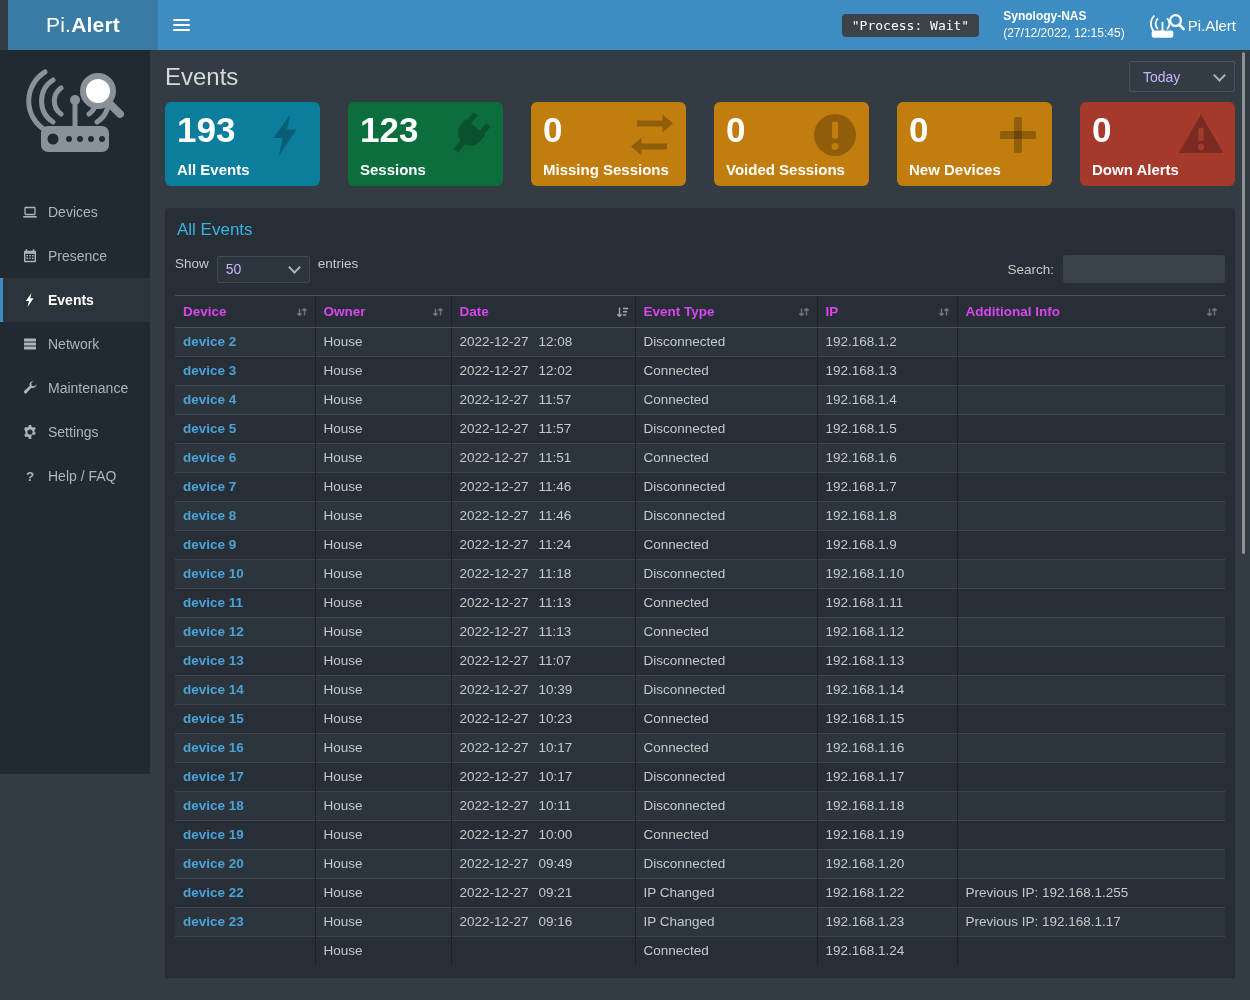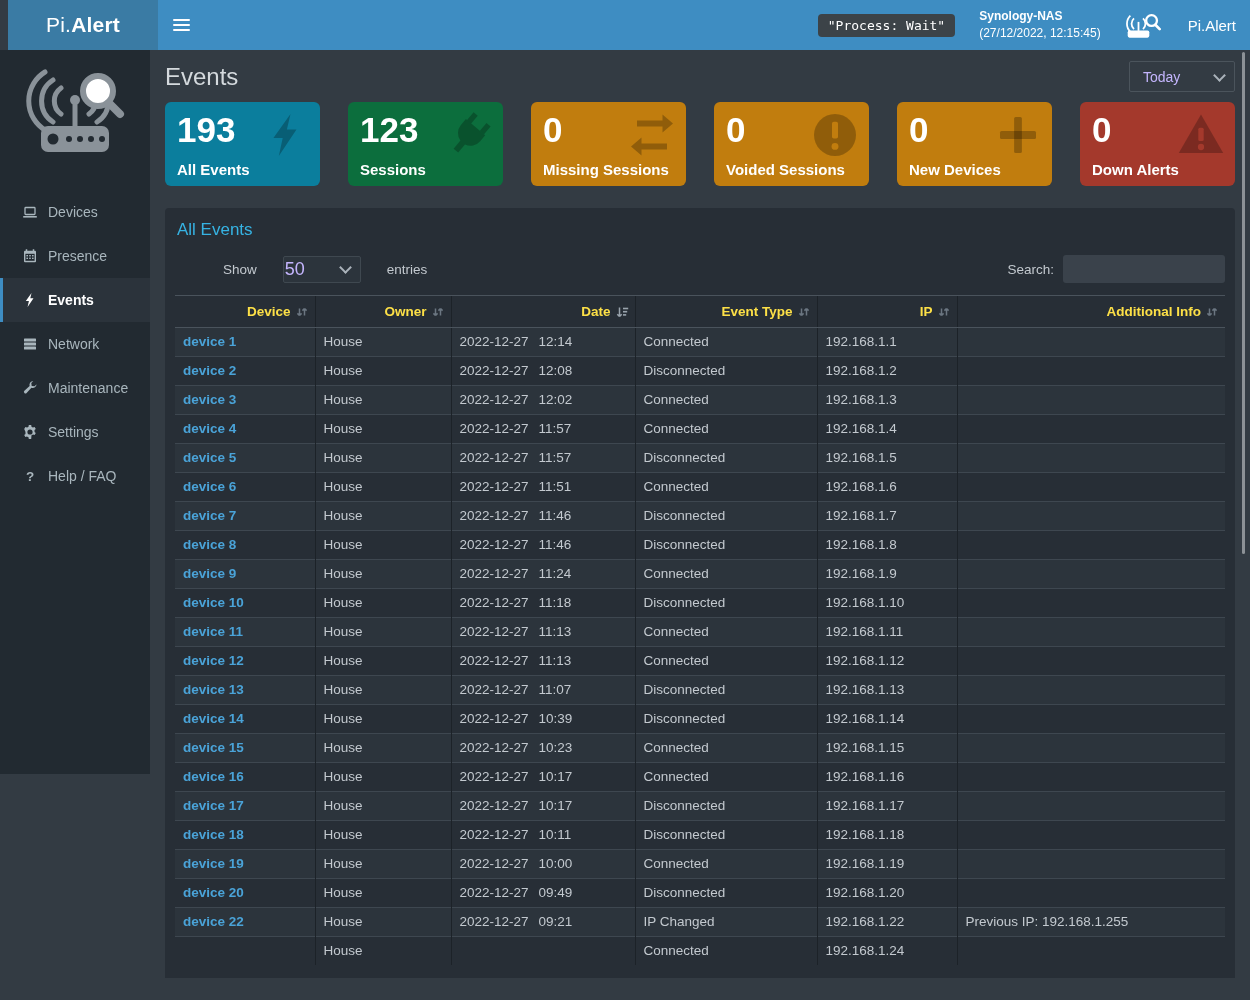--- a/index.html
+++ b/index.html
@@ -12,21 +12,21 @@
   .topbar { position:absolute; top:0; left:0; width:1250px; height:50px; display:flex; z-index:10;padding-left:8px; }
   .brand { width:150px; height:50px; background:#3a7ba4; color:#fff; display:flex; align-items:center; justify-content:center; font-size:21px; letter-spacing:.2px; cursor:pointer; }
   .brand .bold { font-weight:700; }
   .navbar { flex:1; background:#3e8dc2; display:flex; align-items:center; color:#fff; }
   .hamburger { width:46px; height:50px; display:flex; flex-direction:column; justify-content:center; align-items:center; gap:3px; cursor:pointer; }
   .hamburger span { display:block; width:17px; height:2px; background:#fff; border-radius:1px; }
   .nav-right { margin-left:auto; display:flex; align-items:center; gap:24px; padding-right:14px; }
   .process-badge { font-family:"DejaVu Sans Mono", monospace; font-size:13px; background:#3c4348; color:#fff; padding:4px 10px; border-radius:4px; white-space:pre; }
   .nas-info { font-size:12px; line-height:1.45; text-align:left; }
   .nas-info .l1 { font-weight:700; }
-  .nav-app { display:flex; align-items:center; gap:27px; font-size:15px; }
+  .nav-app { display:flex; align-items:center; gap:3px; font-size:15px; }
   .nav-app .appicon { width:36px; height:27px; color:#fff; }
   .nav-app .appicon svg { width:100%; height:100%; }
   
   .sidebar { position:absolute; top:50px; left:0; width:150px; height:724px; background:#222a31; }
   .logo-wrap { padding:12px 0 20px; display:flex; justify-content:center; }
   .logo-wrap svg { width:100px; height:108px; }
   .side-item { display:flex; align-items:center; height:44px; padding-left:19px; color:#a9b6bd; font-size:14px; border-left:3px solid transparent; cursor:pointer; }
   .side-item.active { background:#2b333b; border-left-color:#3e8dc2; color:#fff; font-weight:700; }
   .side-icon { width:16px; height:16px; margin-right:10px; display:inline-flex; flex:none; }
   .side-icon svg { width:100%; height:100%; }
@@ -42,26 +42,26 @@
   .cards { display:flex; gap:28px; padding:0 15px; }
   .card { flex:1; height:84px; border-radius:6px; position:relative; color:#fff; padding:7px 12px; background:var(--card-bg); overflow:hidden; cursor:pointer; }
   .card-value { font-size:35px; font-weight:700; line-height:1.2; }
   .card-label { font-size:15px; font-weight:600; position:absolute; left:12px; bottom:8px; white-space:nowrap; }
   .card-icon { position:absolute; right:10px; top:9px; width:48px; height:48px; color:rgba(0,0,0,0.25); }
   .card-icon svg { width:100%; height:100%; }
   
   .panel { margin:22px 15px 0; background:#272e36; border-radius:4px 4px 0 0; padding:10px 10px 0; height:770px; }
   .panel-title { color:#36b3e3; font-size:17px; font-weight:500; margin:2px 0 0 2px; }
   .controls { display:flex; justify-content:space-between; align-items:center; margin:15px 0 12px; font-size:13.5px; color:#c3c9cf; }
-  .show-ctl { display:flex; align-items:center; gap:26px;margin-left:48px; }
-  .show-select { width:78px; height:27px; font-size:18px; padding:0 22px 0 1px; background:#2c343c; border-color:#3f4850; }
+  .show-ctl { display:flex; gap:8px; }
+  .show-select { width:93px; height:27px; font-size:14px; padding:0 22px 0 8px; background:#2c343c; border-color:#3f4850; }
   .search-ctl { display:flex; align-items:center; }
   .search-input { background:#3a424b; border:none; border-radius:3px; height:28px; width:162px; margin-left:9px; color:#dfe3e6; padding:0 9px; font-size:13px; outline:none; }
   table { width:100%; border-collapse:collapse; font-size:13.5px; color:#c3c9cf; table-layout:fixed; }
-  th { text-align:right; font-weight:700; color:#fde047; padding:8px 24px 8px 8px; border-top:1px solid #4a535c; border-bottom:1px solid #4a535c; position:relative; cursor:pointer; white-space:nowrap; overflow:hidden; }
+  th { text-align:left; font-weight:700; color:#d946ef; padding:8px 24px 8px 8px; border-top:1px solid #4a535c; border-bottom:1px solid #4a535c; position:relative; cursor:pointer; white-space:nowrap; overflow:hidden; }
   th + th, td + td { border-left:1px solid #1c2228; }
   tbody tr + tr { border-top:1px solid #3e4750; }
   tbody tr:nth-child(odd) { background:#2c343c; }
   tbody tr:nth-child(even) { background:#272e36; }
   td { padding:5px 8px; line-height:18px; white-space:nowrap; overflow:hidden; }
   a.device-link { color:#4aa3d8; font-weight:700; text-decoration:none; cursor:pointer; }
   .time-part { margin-left:10px; }
   .sort-icon { position:absolute; right:6px; top:50%; transform:translateY(-50%); width:14px; height:14px; color:#6b7681; display:inline-flex; }
   .sort-icon svg { width:100%; height:100%; }
   .sort-icon.sorted { color:#9aa4ad; }
@@ -334,28 +334,20 @@
                   <g stroke="currentColor" stroke-width="1.5" fill="none">
                     <path d="M4.5 3.5v7M4.5 10.5 2.4 8.4M4.5 10.5l2.1-2.1"></path>
                     <path d="M9.5 10.5v-7M9.5 3.5 7.4 5.6M9.5 3.5l2.1 2.1"></path>
                   </g>
                 </svg>
               </span></th>
           </tr>
         </thead>
       <tbody id="table-body">
           <tr>
-            <td><a class="device-link">device 1</a></td>
-            <td>House</td>
-            <td><span class="date-part">2022-12-27</span><span class="time-part">12:14</span></td>
-            <td>Connected</td>
-            <td>192.168.1.1</td>
-            <td></td>
-          </tr>
-          <tr>
             <td><a class="device-link">device 2</a></td>
             <td>House</td>
             <td><span class="date-part">2022-12-27</span><span class="time-part">12:08</span></td>
             <td>Disconnected</td>
             <td>192.168.1.2</td>
             <td></td>
           </tr>
           <tr>
             <td><a class="device-link">device 3</a></td>
             <td>House</td>
@@ -502,20 +494,28 @@
           </tr>
           <tr>
             <td><a class="device-link">device 22</a></td>
             <td>House</td>
             <td><span class="date-part">2022-12-27</span><span class="time-part">09:21</span></td>
             <td>IP Changed</td>
             <td>192.168.1.22</td>
             <td>Previous IP: 192.168.1.255</td>
           </tr>
           <tr>
+            <td><a class="device-link">device 23</a></td>
+            <td>House</td>
+            <td><span class="date-part">2022-12-27</span><span class="time-part">09:16</span></td>
+            <td>IP Changed</td>
+            <td>192.168.1.23</td>
+            <td>Previous IP: 192.168.1.17</td>
+          </tr>
+          <tr>
             <td></td>
             <td>House</td>
             <td></td>
             <td>Connected</td>
             <td>192.168.1.24</td>
             <td></td>
           </tr>
         </tbody>
     </table>
   </div>

